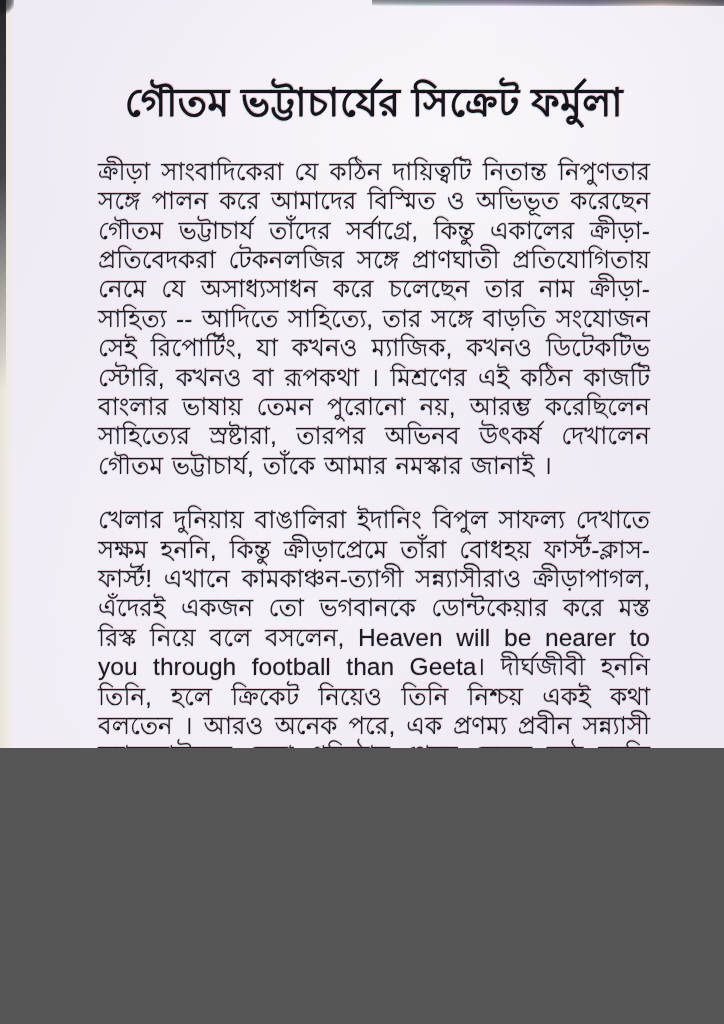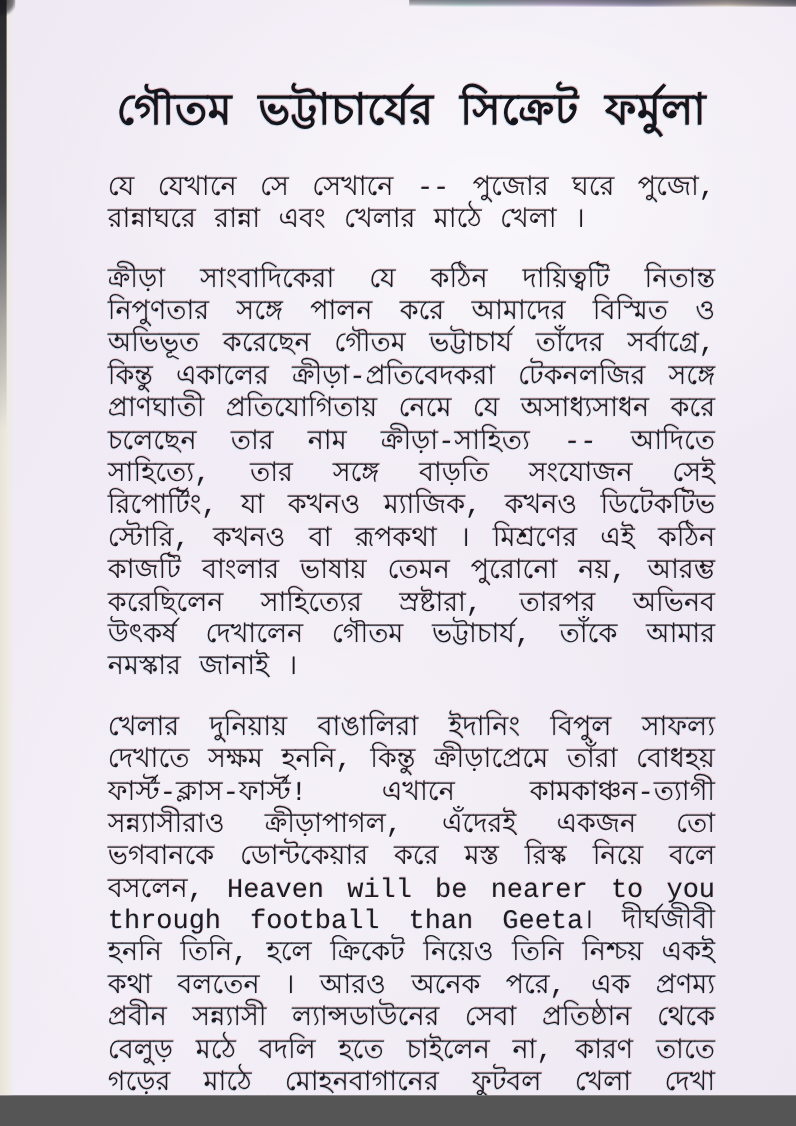--- a/index.html
+++ b/index.html
@@ -3,28 +3,28 @@
 <meta charset="utf-8">
 <style>
   html, body {
     margin: 0;
     padding: 0;
     background: #555;
   }
   .scan-page {
     position: relative;
     width: 724px;
-    height: 996px;
+    height: 748px;
     margin: 0 auto;
     overflow: hidden;
     background:
       radial-gradient(ellipse 600px 400px at 62% 18%, rgba(255,255,255,0.55), rgba(255,255,255,0) 70%),
       radial-gradient(ellipse 500px 500px at 40% 75%, rgba(255,255,255,0.25), rgba(255,255,255,0) 70%),
       linear-gradient(115deg, #efe9f3 0%, #f2edf6 45%, #eee8f2 100%);
-    font-family: Liberation Mono, monospace;
+    font-family: Liberation Sans, sans-serif;
   }
   
   .edge-left-cream {
     position: absolute;
     left: 0; top: 0;
     width: 13px; height: 100%;
     background: linear-gradient(to right, #e7e2d3 0%, #eeeadf 55%, rgba(238,234,223,0) 100%);
     opacity: 0.85;
   }
   .edge-left-dark {
@@ -98,21 +98,20 @@
 <div class="scan-page">
 
   <div class="edge-left-cream"></div>
   <div class="edge-left-dark"></div>
   <div class="edge-corner-tl"></div>
   <div class="edge-top-right"></div>
 
   <div class="content">
     <h1 class="doc-title">গৌতম ভট্টাচার্যের সিক্রেট ফর্মুলা</h1>
 
-    <p class="doc-paragraph">যে যেখানে সে সেখানে -- পুজোর ঘরে পুজো, রান্নাঘরে রান্না এবং খেলার মাঠে খেলা ।</p>
 
 
     <p class="doc-paragraph">ক্রীড়া সাংবাদিকেরা যে কঠিন দায়িত্বটি নিতান্ত নিপুণতার সঙ্গে পালন করে আমাদের বিস্মিত ও অভিভূত করেছেন গৌতম ভট্টাচার্য তাঁদের সর্বাগ্রে, কিন্তু একালের ক্রীড়া-প্রতিবেদকরা টেকনলজির সঙ্গে প্রাণঘাতী প্রতিযোগিতায় নেমে যে অসাধ্যসাধন করে চলেছেন তার নাম ক্রীড়া-সাহিত্য -- আদিতে সাহিত্যে, তার সঙ্গে বাড়তি সংযোজন সেই রিপোর্টিং, যা কখনও ম্যাজিক, কখনও ডিটেকটিভ স্টোরি, কখনও বা রূপকথা । মিশ্রণের এই কঠিন কাজটি বাংলার ভাষায় তেমন পুরোনো নয়, আরম্ভ করেছিলেন সাহিত্যের স্রষ্টারা, তারপর অভিনব উৎকর্ষ দেখালেন গৌতম ভট্টাচার্য, তাঁকে আমার নমস্কার জানাই ।</p>
 
     <p class="doc-paragraph p-last">খেলার দুনিয়ায় বাঙালিরা ইদানিং বিপুল সাফল্য দেখাতে সক্ষম হননি, কিন্তু ক্রীড়াপ্রেমে তাঁরা বোধহয় ফার্স্ট-ক্লাস-ফার্স্ট! এখানে কামকাঞ্চন-ত্যাগী সন্ন্যাসীরাও ক্রীড়াপাগল, এঁদেরই একজন তো ভগবানকে ডোন্টকেয়ার করে মস্ত রিস্ক নিয়ে বলে বসলেন, Heaven will be nearer to you through football than Geeta। দীর্ঘজীবী হননি তিনি, হলে ক্রিকেট নিয়েও তিনি নিশ্চয় একই কথা বলতেন । আরও অনেক পরে, এক প্রণম্য প্রবীন সন্ন্যাসী ল্যান্সডাউনের সেবা প্রতিষ্ঠান থেকে বেলুড় মঠে বদলি হতে চাইলেন না, কারণ তাতে গড়ের মাঠে মোহনবাগানের ফুটবল খেলা দেখা কঠিন হয়ে উঠতে পারে!</p>
   </div>
 
 </div>
 
 </body></html>

